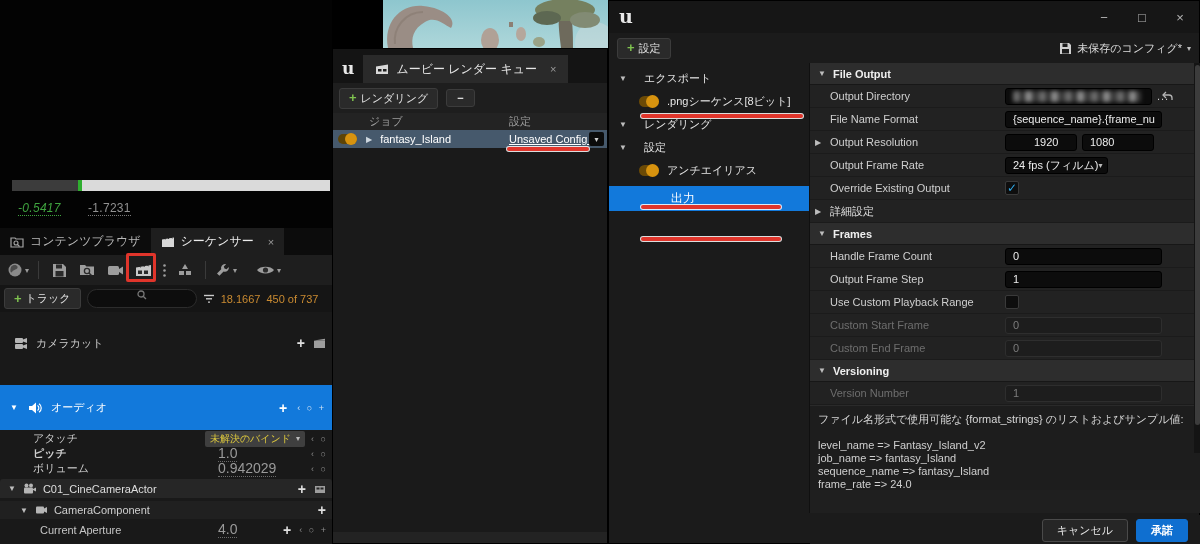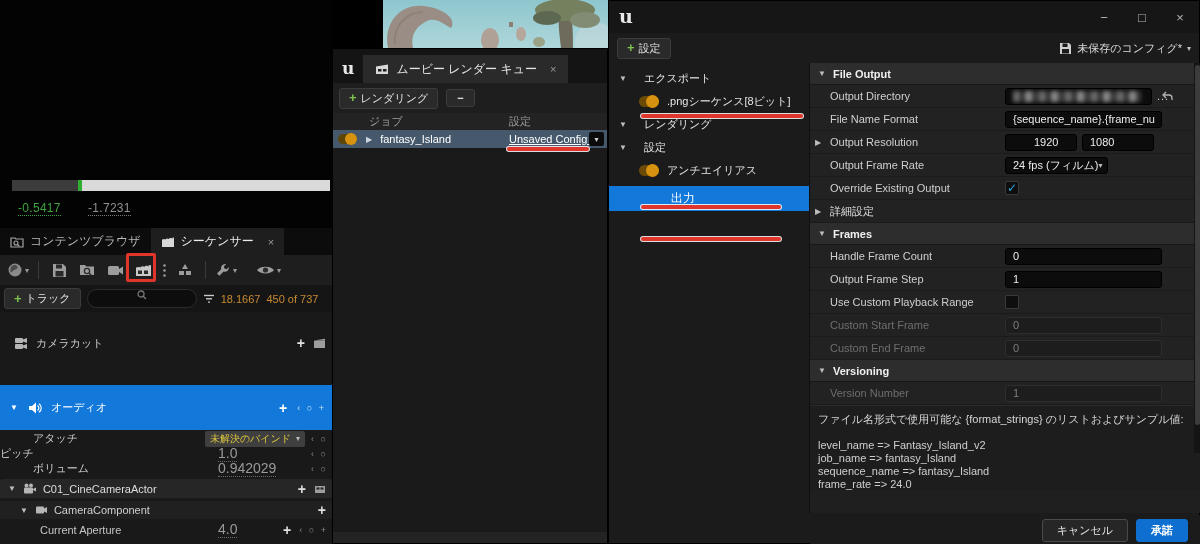--- a/index.html
+++ b/index.html
@@ -10,21 +10,21 @@
   .row-flex { display:flex; align-items:center; }
 
   
   #left-editor { left:0; top:0; width:332px; height:544px; background:#191919; }
   #viewport { left:0; top:0; width:332px; height:228px; background:#030303; }
   .vp-bar { left:12px; top:180px; width:318px; height:11px; background:#3c3c3c; }
   .vp-bar-fill { position:absolute; left:0; top:0; height:100%; width:66px; background:#3c3c3c; }
   .vp-bar-tick { position:absolute; left:66px; top:0; height:100%; width:4px; background:#2fae2f; }
   .vp-bar-rest { position:absolute; left:70px; top:0; height:100%; width:248px; background:#dadada; }
   .readout { font-size:12px; letter-spacing:.3px; }
-  .readout.green { color:#3fa33f; border-bottom:1px dotted #3fa33f; }
+  .readout.green { color:#3fa33f; border-bottom:1px dotted #3fa33f;font-style:italic; }
   .readout.grey { color:#929292; border-bottom:1px dotted #7a7a7a; }
 
   .tabbar { left:0; top:228px; width:332px; height:27px; background:#0c0c0c; display:flex; align-items:stretch; }
   .tab { display:flex; align-items:center; gap:6px; padding:0 10px; font-size:12px; color:#b9b9b9; }
   .tab.active { background:#1e1e1e; color:#ececec; }
   .tab .close { color:#9a9a9a; font-size:11px; margin-left:8px; }
 
   .seq-toolbar { left:0; top:255px; width:332px; height:30px; background:#1e1e1e; display:flex; align-items:center; gap:4px; padding:0 6px; }
   .tb-sep { width:1px; height:18px; background:#3a3a3a; margin:0 4px; }
   .icon-btn { display:flex; align-items:center; justify-content:center; height:24px; min-width:24px; color:#aeaeae; }
@@ -281,21 +281,21 @@
 
       <div class="abs row-flex" style="left:0; top:119px; width:332px; height:15px;">
         <span class="trk-label" style="margin-left:33px;">アタッチ</span>
         <span class="chip" style="margin-left:auto;">
           <span>未解決のバインド</span>
           <span style="color:#bbb; font-size:8px;">▾</span>
         </span>
         <span class="keynav" style="margin:0 4px 0 6px;">‹ ○</span>
       </div>
       <div class="abs row-flex" style="left:0; top:134px; width:332px; height:15px;">
-        <span class="trk-label" style="">ピッチ</span>
+        <span class="trk-label" style="margin-left:33px;font-weight:bold;">ピッチ</span>
         <span class="dotted-val" style="position:absolute; left:218px;">1.0</span>
         <span class="keynav" style="margin-left:auto; margin-right:4px;">‹ ○</span>
       </div>
       <div class="abs row-flex" style="left:0; top:149px; width:332px; height:15px;">
         <span class="trk-label" style="margin-left:33px;">ボリューム</span>
         <span class="dotted-val" style="position:absolute; left:218px;">0.942029</span>
         <span class="keynav" style="margin-left:auto; margin-right:4px;">‹ ○</span>
       </div>
 
       <div class="abs row-flex" style="left:0; top:167px; width:332px; height:19px; background:#262626; border-radius:3px 3px 0 0;">

